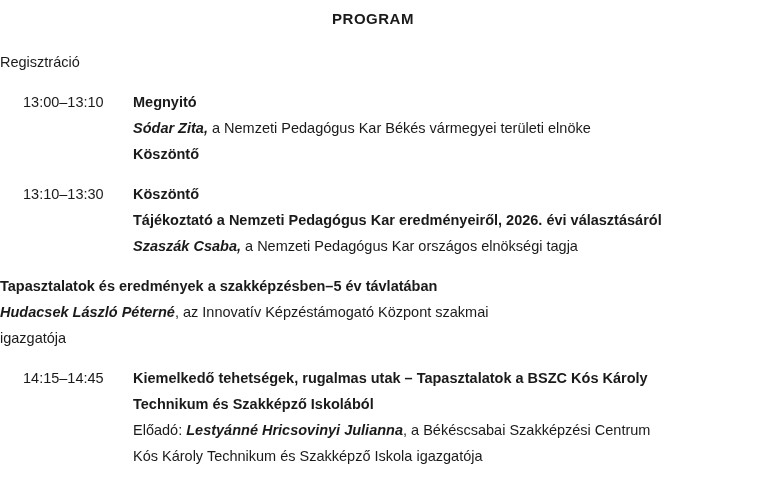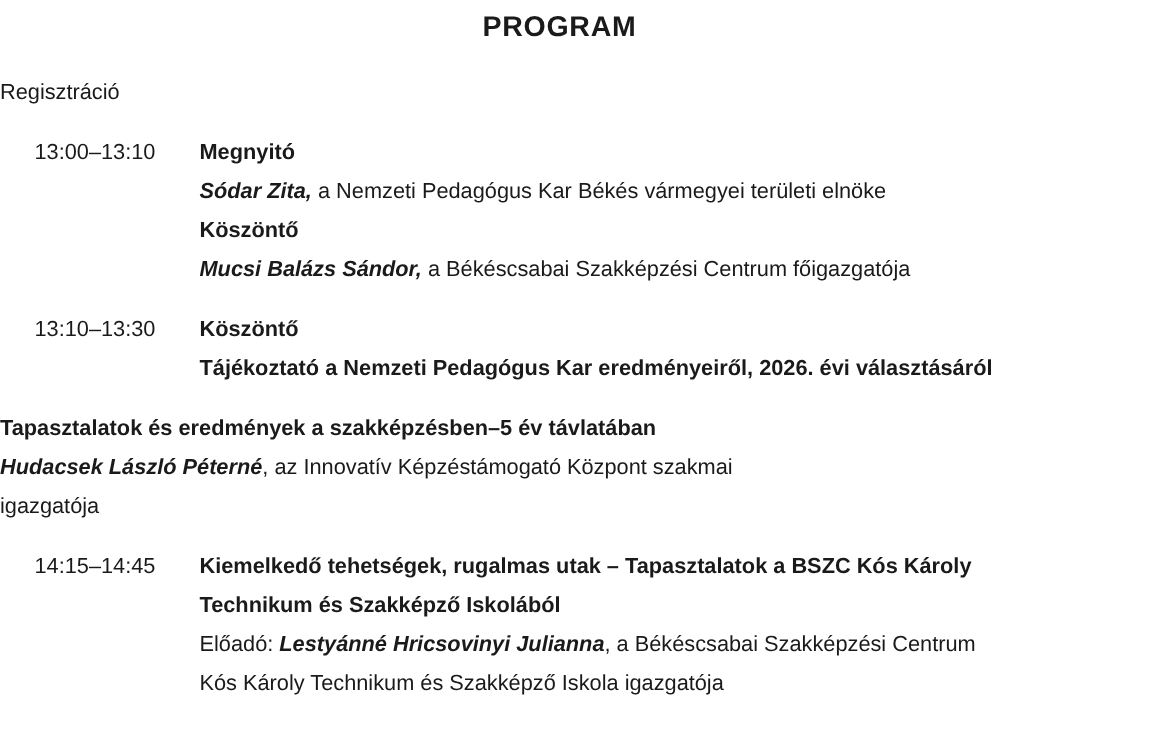--- a/index.html
+++ b/index.html
@@ -16,21 +16,21 @@
     font-family: "Liberation Sans", sans-serif;
     font-size: 14.5px;
     line-height: 26px;
     overflow: hidden;
     box-sizing: border-box;
     padding-top: 6px;
   }
   .doc-title {
     text-align: center;
     font-weight: bold;
-    font-size: 19px;
+    font-size: 15px;
     line-height: 26px;
     letter-spacing: 0.5px;
     margin-right: 22px; 
   }
   .schedule {
     margin-top: 17px;
   }
   .row {
     display: flex;
     align-items: flex-start;
@@ -68,29 +68,29 @@
         <div class="line"><span class="seg seg-r">Regisztráció</span></div>
       </div>
     </div>
 
     <div class="row">
       <div class="time">13:00–13:10</div>
       <div class="content">
         <div class="line"><span class="seg seg-b">Megnyitó</span></div>
         <div class="line"><span class="seg seg-bi">Sódar Zita,</span><span class="seg seg-r"> a Nemzeti Pedagógus Kar Békés vármegyei területi elnöke</span></div>
         <div class="line"><span class="seg seg-b">Köszöntő</span></div>
-        <div class="line"><span class="seg seg-bi">Mucsi Balázs Sándor,</span><span class="seg seg-r"> a Békéscsabai Szakképzési Centrum főigazgatója</span></div>
       </div>
     </div>
 
     <div class="row">
       <div class="time">13:10–13:30</div>
       <div class="content">
         <div class="line"><span class="seg seg-b">Köszöntő</span></div>
         <div class="line"><span class="seg seg-b">Tájékoztató a Nemzeti Pedagógus Kar eredményeiről, 2026. évi választásáról</span></div>
+        <div class="line"><span class="seg seg-bi">Szaszák Csaba,</span><span class="seg seg-r"> a Nemzeti Pedagógus Kar országos elnökségi tagja</span></div>
       </div>
     </div>
 
     <div class="row">
       <div class="content">
         <div class="line"><span class="seg seg-b">Tapasztalatok és eredmények a szakképzésben–5 év távlatában</span></div>
         <div class="line"><span class="seg seg-bi">Hudacsek László Péterné</span><span class="seg seg-r">, az Innovatív Képzéstámogató Központ szakmai</span></div>
         <div class="line"><span class="seg seg-r">igazgatója</span></div>
       </div>
     </div>

